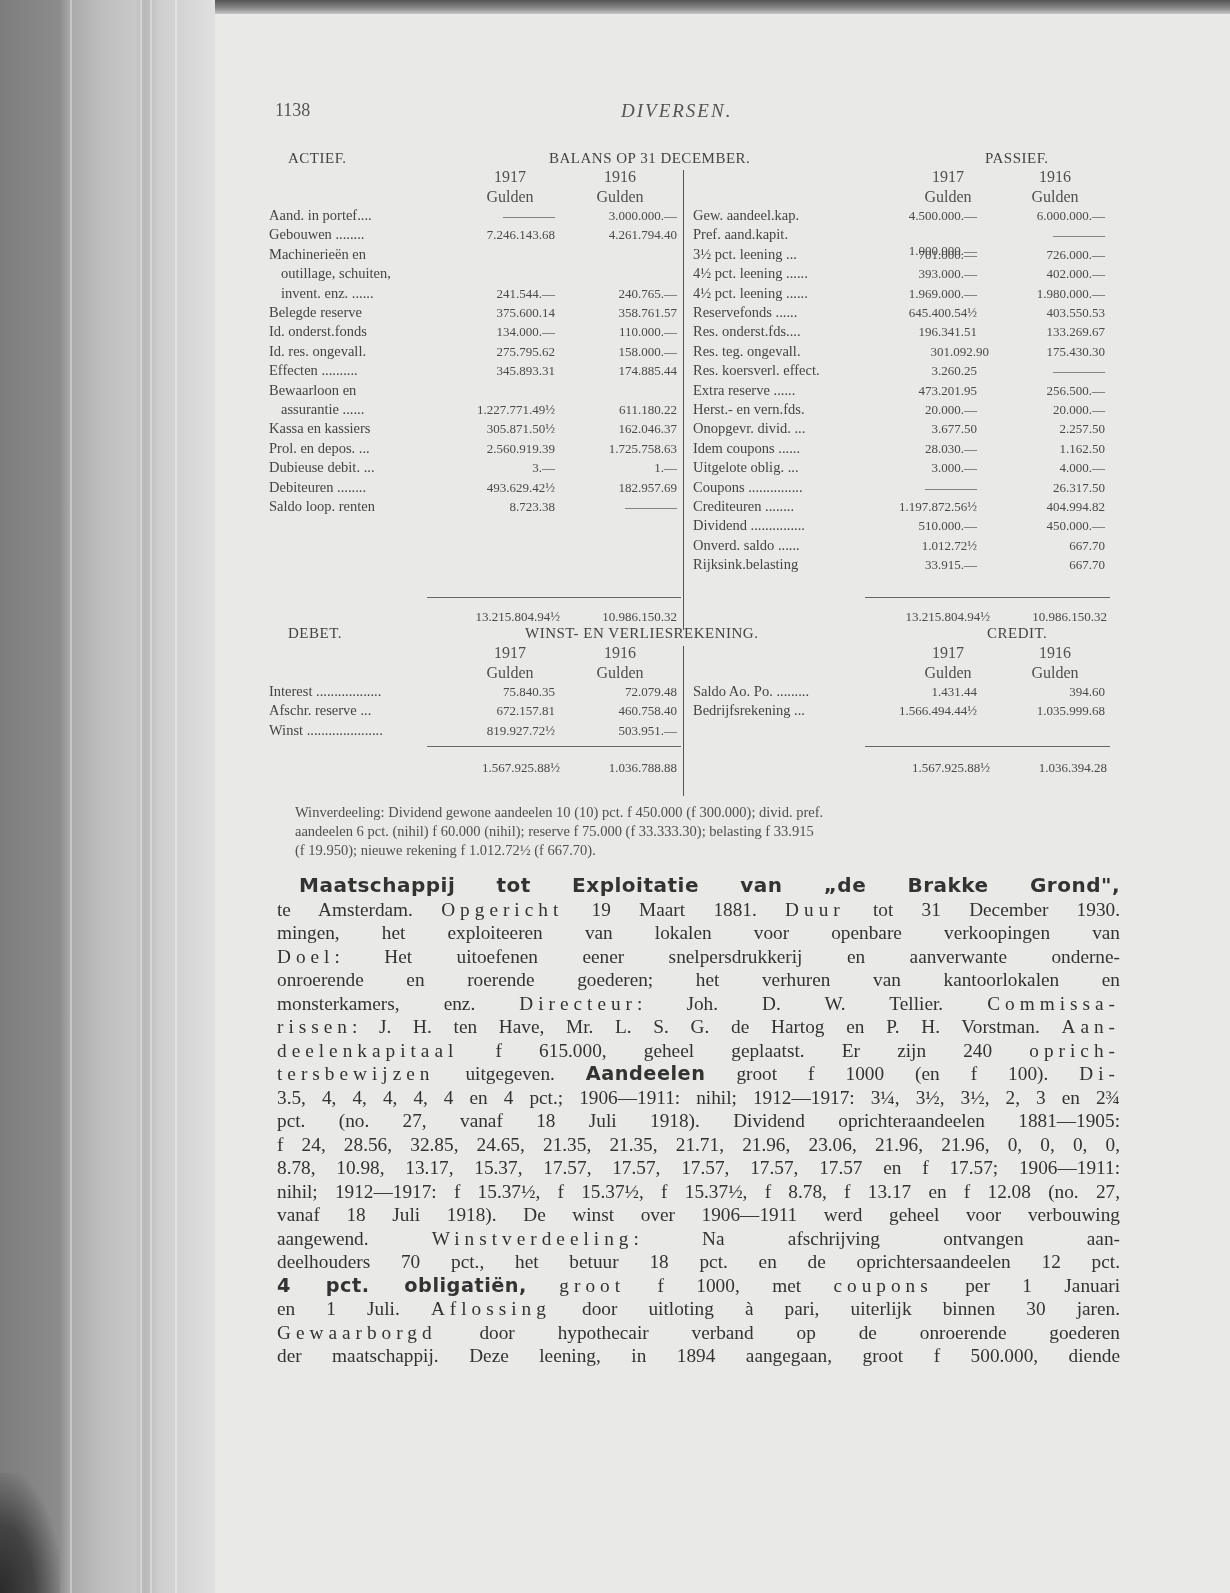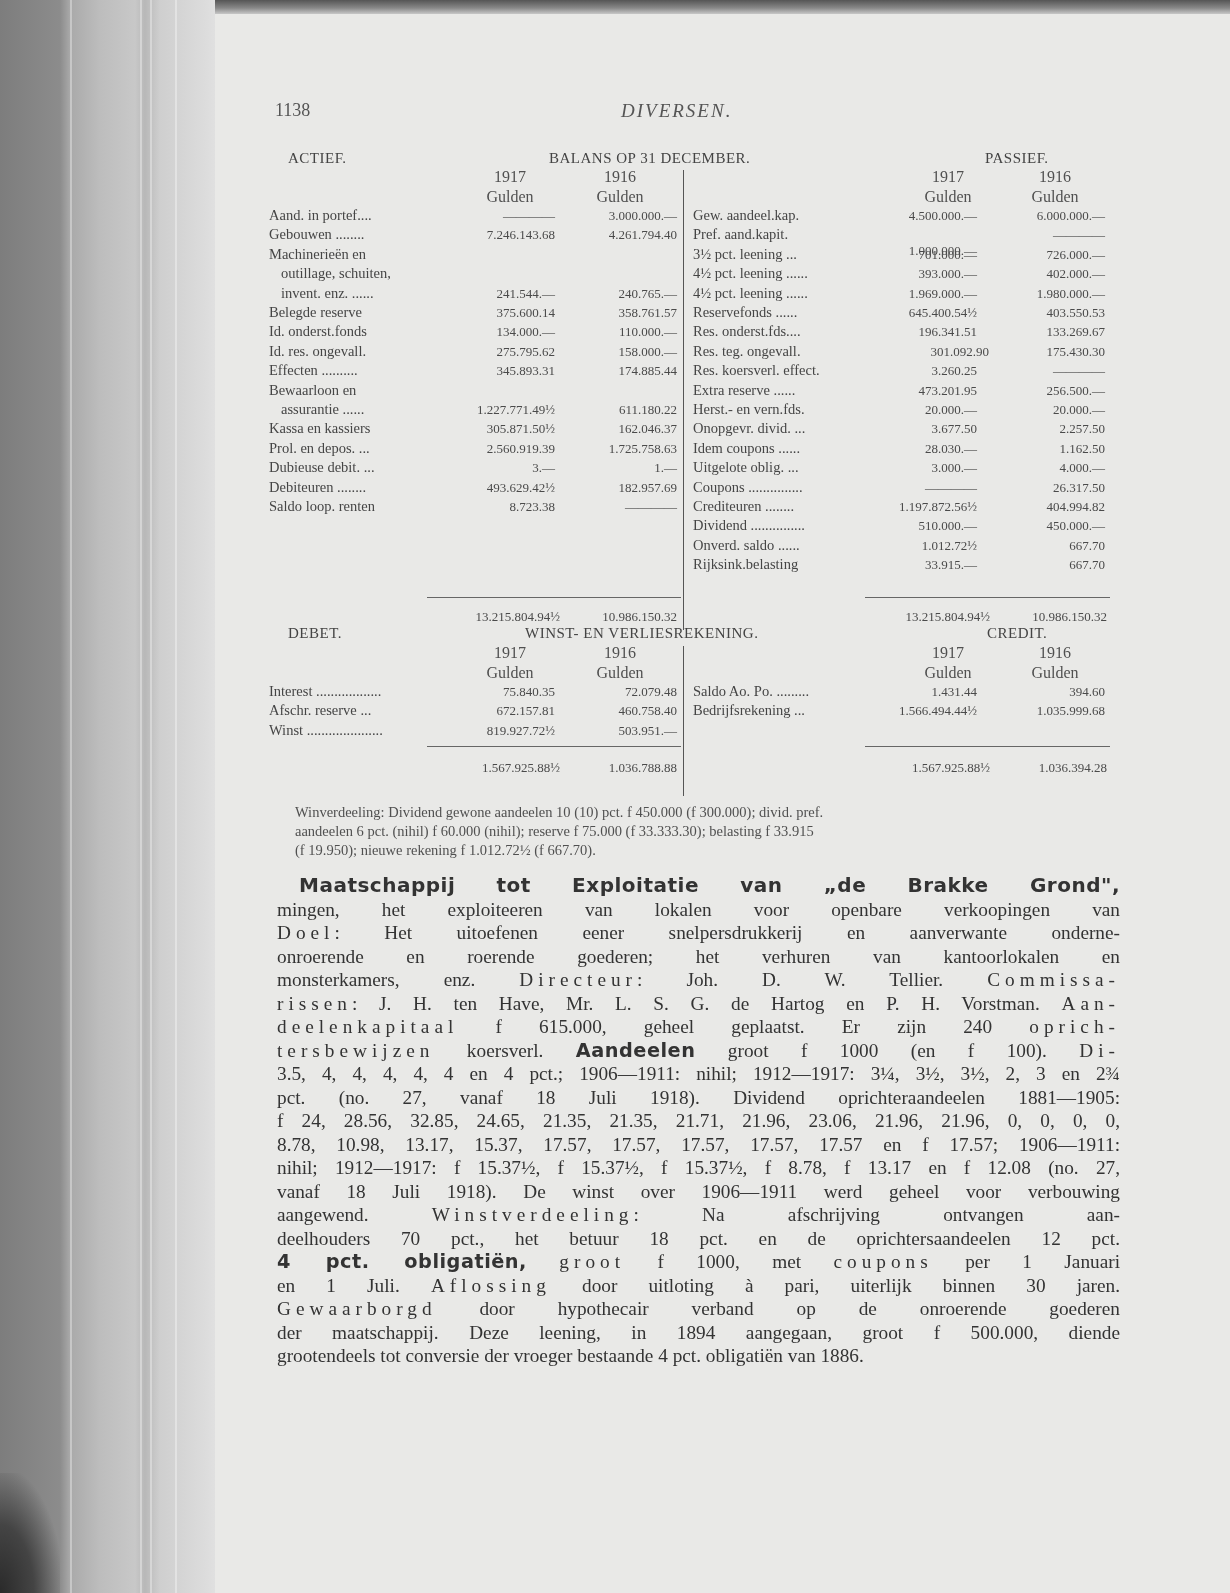--- a/index.html
+++ b/index.html
@@ -233,35 +233,35 @@
 
   <div class="note">
     <span>Winverdeeling: Dividend gewone aandeelen 10 (10) pct. f 450.000 (f 300.000); divid. pref.</span>
     <span>aandeelen 6 pct. (nihil) f 60.000 (nihil); reserve f 75.000 (f 33.333.30); belasting f 33.915</span>
     <span>(f 19.950); nieuwe rekening f 1.012.72½ (f 667.70).</span>
   </div>
 
   <div class="body-text">
     <span class="line title-line bold-sans" style="padding-left:22px;">Maatschappij tot Exploitatie van „de Brakke Grond",</span>
     <div id="para-lines">
+        <span class="line"><span>te Amsterdam. </span><span class="sp">Opgericht</span><span> 19 Maart 1881. </span><span class="sp">Duur</span><span> tot 31 December 1930.</span></span>
         <span class="line"><span>mingen, het exploiteeren van lokalen voor openbare verkoopingen van</span></span>
         <span class="line"><span class="sp">Doel</span><span>: Het uitoefenen eener snelpersdrukkerij en aanverwante onderne-</span></span>
         <span class="line"><span>onroerende en roerende goederen; het verhuren van kantoorlokalen en</span></span>
         <span class="line"><span>monsterkamers, enz. </span><span class="sp">Directeur</span><span>: Joh. D. W. Tellier. </span><span class="sp">Commissa-</span></span>
         <span class="line"><span class="sp">rissen</span><span>: J. H. ten Have, Mr. L. S. G. de Hartog en P. H. Vorstman. </span><span class="sp">Aan-</span></span>
         <span class="line"><span class="sp">deelenkapitaal</span><span> f 615.000, geheel geplaatst. Er zijn 240 </span><span class="sp">oprich-</span></span>
-        <span class="line"><span class="sp">tersbewijzen</span><span> koersverl. </span><span class="bold-sans">Aandeelen</span><span> groot f 1000 (en f 100). </span><span class="sp">Di-</span></span>
+        <span class="line"><span class="sp">tersbewijzen</span><span> uitgegeven. </span><span class="bold-sans">Aandeelen</span><span> groot f 1000 (en f 100). </span><span class="sp">Di-</span></span>
         <span class="line"><span>3.5, 4, 4, 4, 4, 4 en 4 pct.; 1906—1911: nihil; 1912—1917: 3¼, 3½, 3½, 2, 3 en 2¾</span></span>
         <span class="line"><span>pct. (no. 27, vanaf 18 Juli 1918). Dividend oprichteraandeelen 1881—1905:</span></span>
         <span class="line"><span>f 24, 28.56, 32.85, 24.65, 21.35, 21.35, 21.71, 21.96, 23.06, 21.96, 21.96, 0, 0, 0, 0,</span></span>
         <span class="line"><span>8.78, 10.98, 13.17, 15.37, 17.57, 17.57, 17.57, 17.57, 17.57 en f 17.57; 1906—1911:</span></span>
         <span class="line"><span>nihil; 1912—1917: f 15.37½, f 15.37½, f 15.37½, f 8.78, f 13.17 en f 12.08 (no. 27,</span></span>
         <span class="line"><span>vanaf 18 Juli 1918). De winst over 1906—1911 werd geheel voor verbouwing</span></span>
         <span class="line"><span>aangewend. </span><span class="sp">Winstverdeeling</span><span>: Na afschrijving ontvangen aan-</span></span>
         <span class="line"><span>deelhouders 70 pct., het betuur 18 pct. en de oprichtersaandeelen 12 pct.</span></span>
         <span class="line"><span class="bold-sans">4 pct. obligatiën,</span><span> </span><span class="sp">groot</span><span> f 1000, met </span><span class="sp">coupons</span><span> per 1 Januari</span></span>
         <span class="line"><span>en 1 Juli. </span><span class="sp">Aflossing</span><span> door uitloting à pari, uiterlijk binnen 30 jaren.</span></span>
         <span class="line"><span class="sp">Gewaarborgd</span><span> door hypothecair verband op de onroerende goederen</span></span>
         <span class="line"><span>der maatschappij. Deze leening, in 1894 aangegaan, groot f 500.000, diende</span></span>
-        <span class="line last"><span>grootendeels tot conversie der vroeger bestaande 4 pct. obligatiën van 1886.</span></span>
       </div>
   </div>
 </div>
 
 </body></html>

